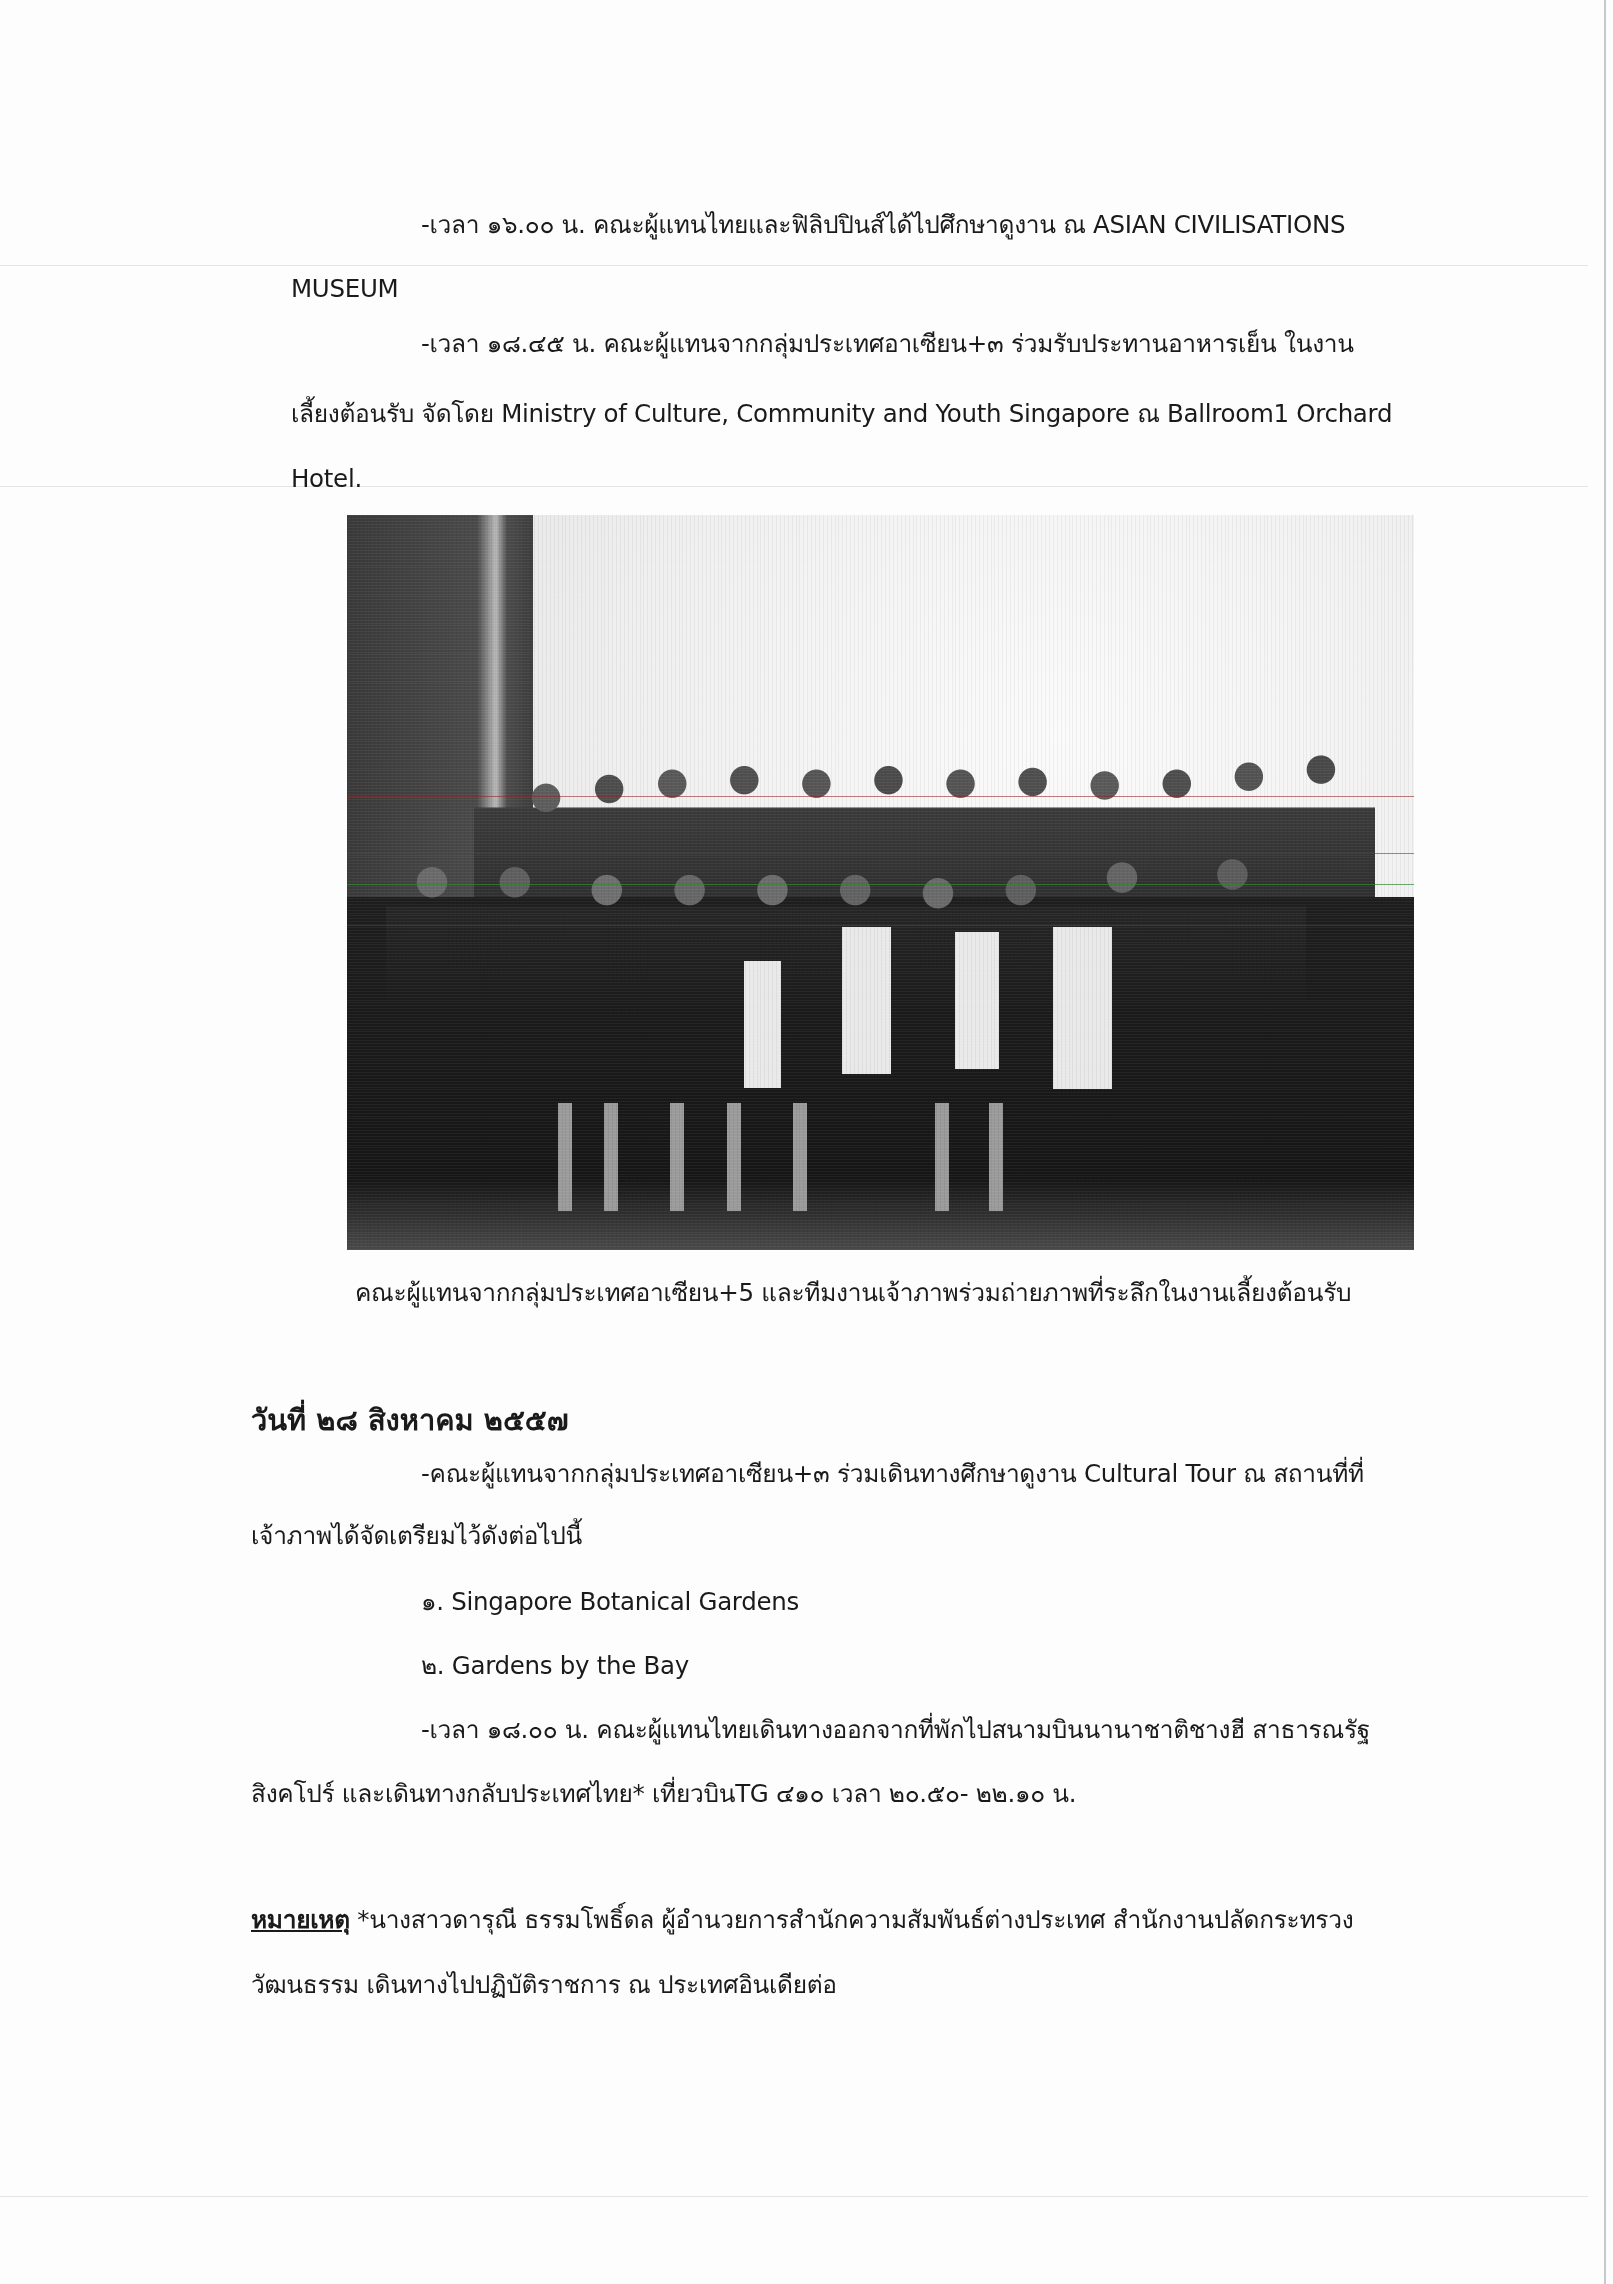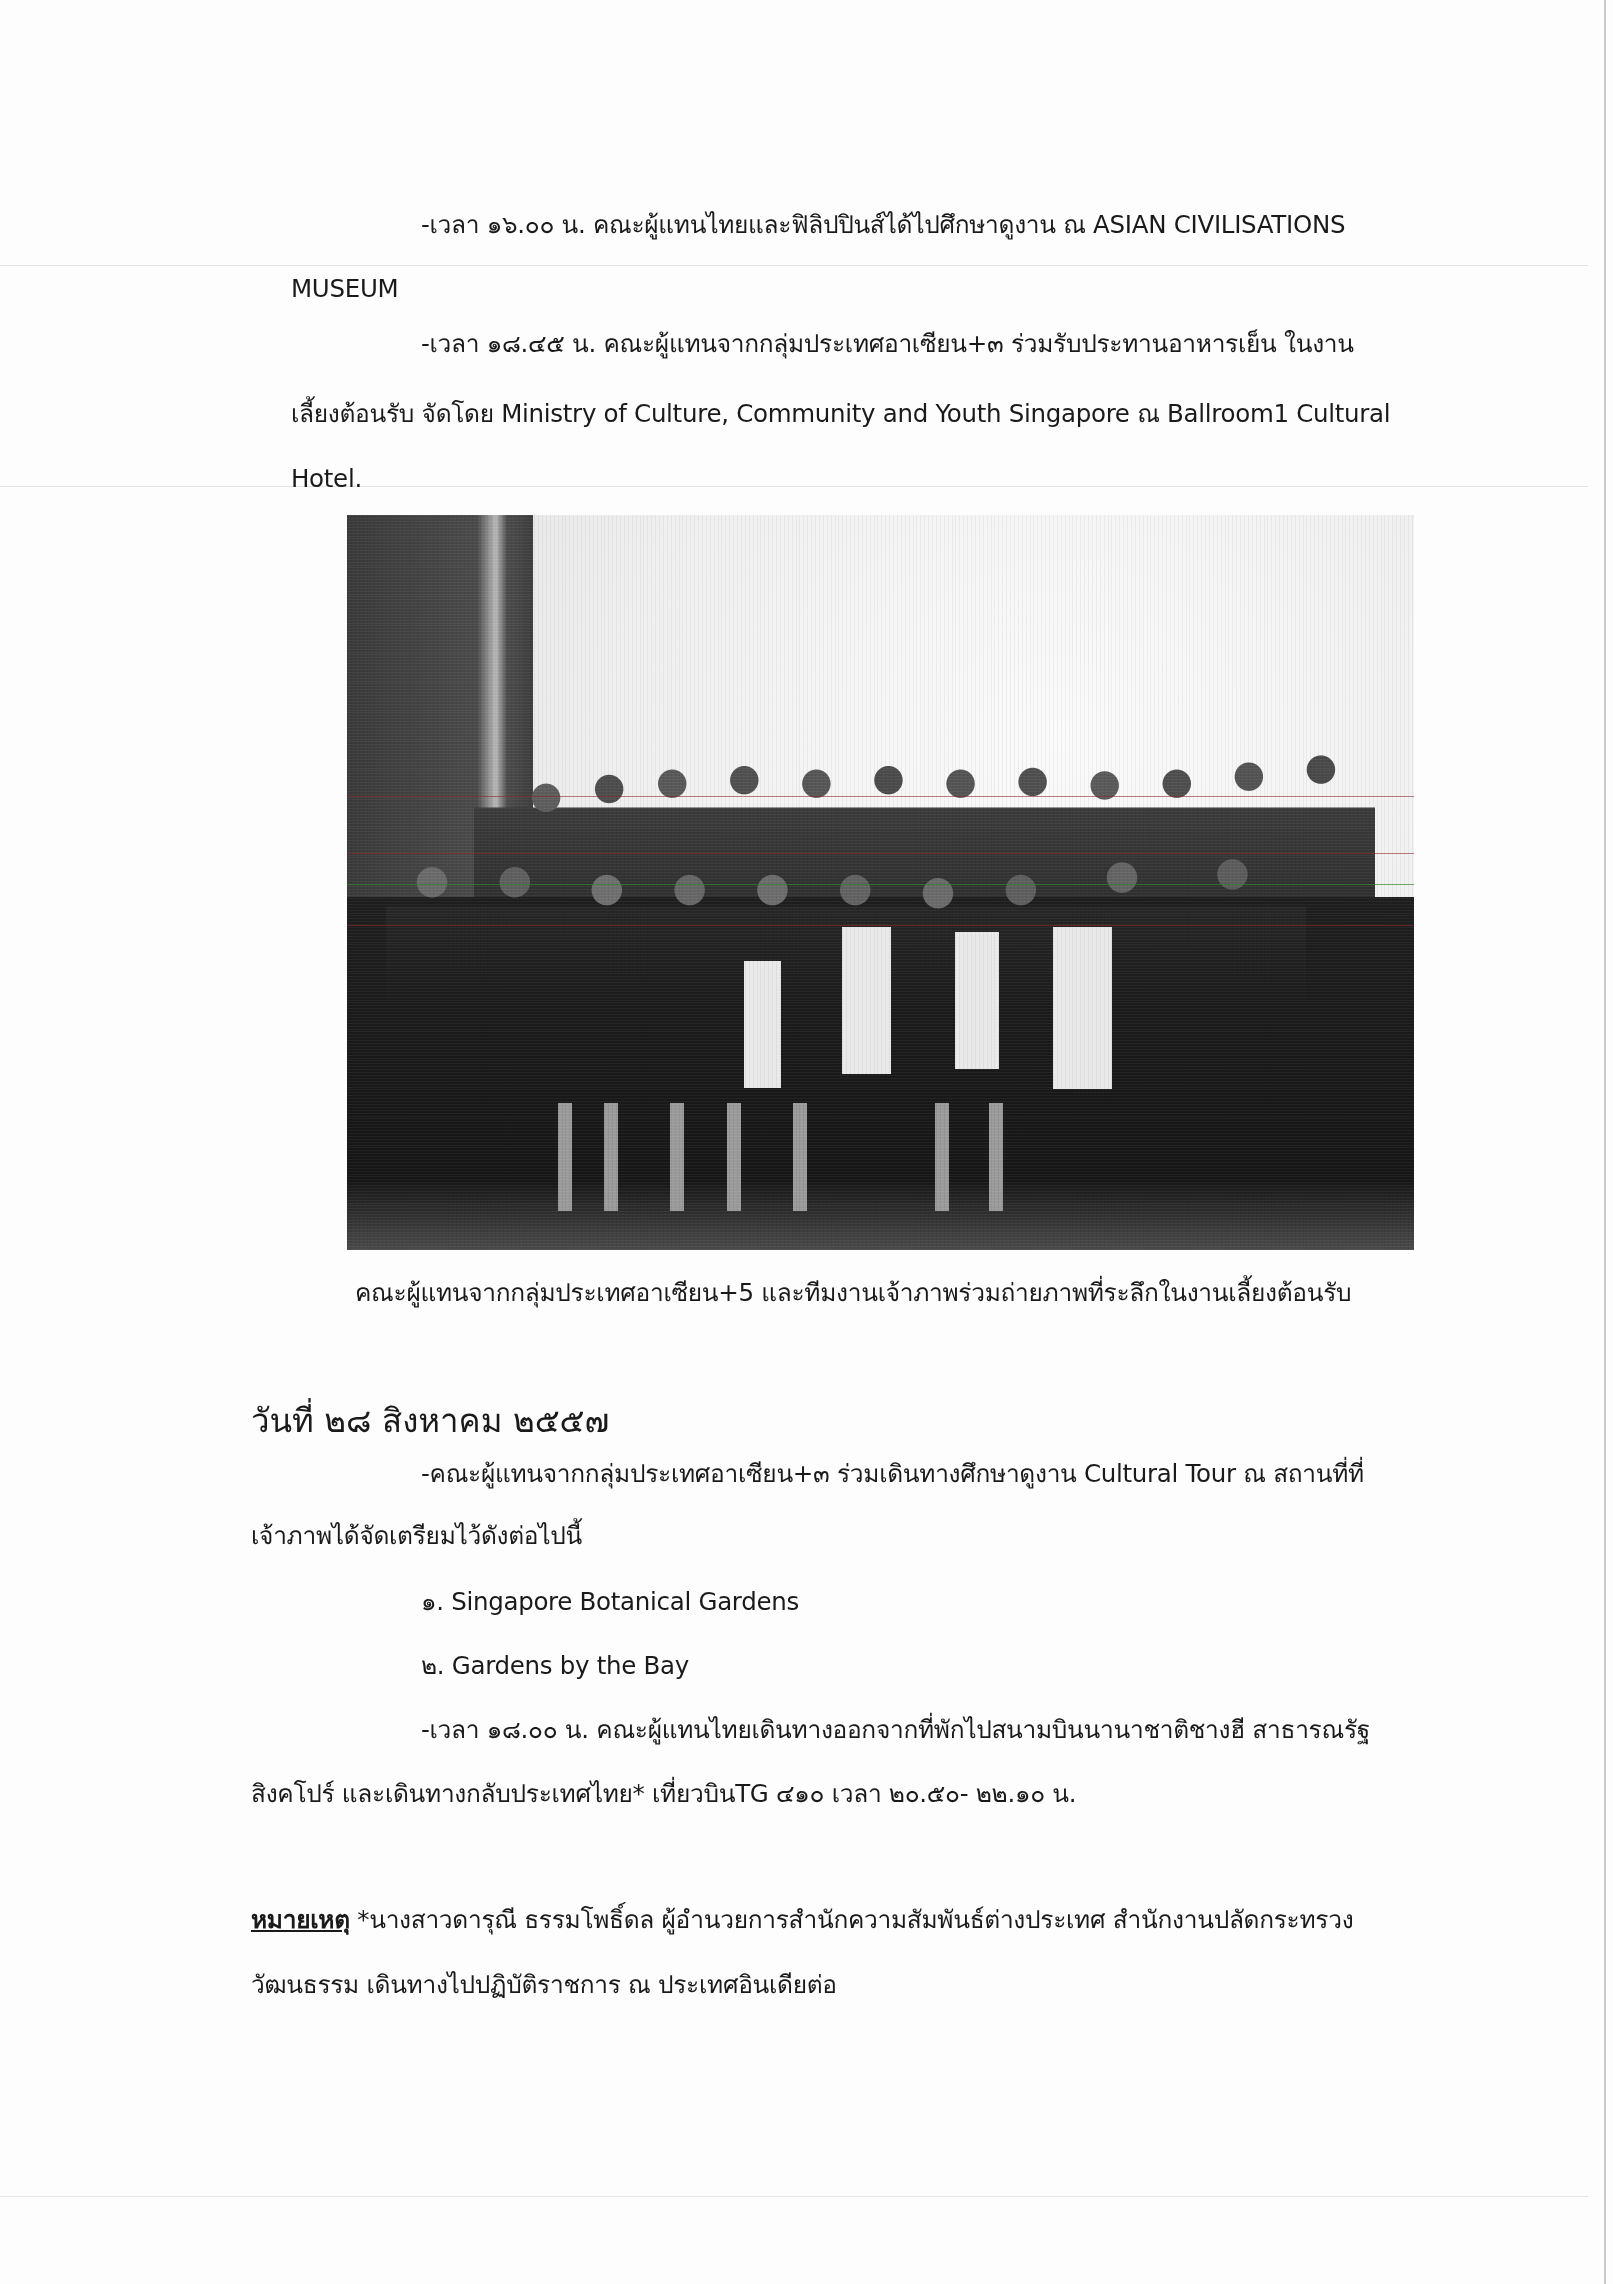--- a/index.html
+++ b/index.html
@@ -44,23 +44,23 @@
     white-space: nowrap;
     letter-spacing: -0.3px;
     transform-origin: left center;
   }
   .indent { left: 421px; }
   .flush-a { left: 291px; }
   .flush-b { left: 251px; }
   .heading {
     position: absolute;
     left: 251px;
-    font-size: 33px;
+    font-size: 29px;
     line-height: 33px;
-    font-weight: normal;
+    font-weight: bold;
     white-space: nowrap;
     text-align: center;
   }
   .underline { text-decoration: underline; font-weight: bold; }
 
   
   .photo {
     position: absolute;
     left: 347px;
     top: 515px;
@@ -136,21 +136,21 @@
 
   <div class="scan-line" style="top:265px"></div>
   <div class="scan-line" style="top:486px"></div>
   <div class="scan-line" style="top:2196px"></div>
   <div class="right-edge"></div>
 
   <div class="line indent" style="top:208px">-เวลา ๑๖.๐๐ น. คณะผู้แทนไทยและฟิลิปปินส์ได้ไปศึกษาดูงาน ณ ASIAN CIVILISATIONS</div>
   <div class="line flush-a" style="top:272px">MUSEUM</div>
 
   <div class="line indent" style="top:327px">-เวลา ๑๘.๔๕ น. คณะผู้แทนจากกลุ่มประเทศอาเซียน+๓ ร่วมรับประทานอาหารเย็น ในงาน</div>
-  <div class="line flush-a" style="top:397px">เลี้ยงต้อนรับ จัดโดย Ministry of Culture, Community and Youth Singapore ณ Ballroom1 Cultural</div>
+  <div class="line flush-a" style="top:397px">เลี้ยงต้อนรับ จัดโดย Ministry of Culture, Community and Youth Singapore ณ Ballroom1 Orchard</div>
   <div class="line flush-a" style="top:462px">Hotel.</div>
 
   <div class="photo" title="Group photo of ASEAN+3 delegates and host staff at welcome reception">
     <div class="backdrop"></div>
     <div class="wall-left"></div>
     <div class="crowd-back"></div>
     <div class="floor"></div>
     <div class="crowd-mid"></div>
     <div class="white-blouse" style="left:397px;top:446px;width:37px;height:127px"></div>
     <div class="white-blouse" style="left:495px;top:412px;width:49px;height:147px"></div>

